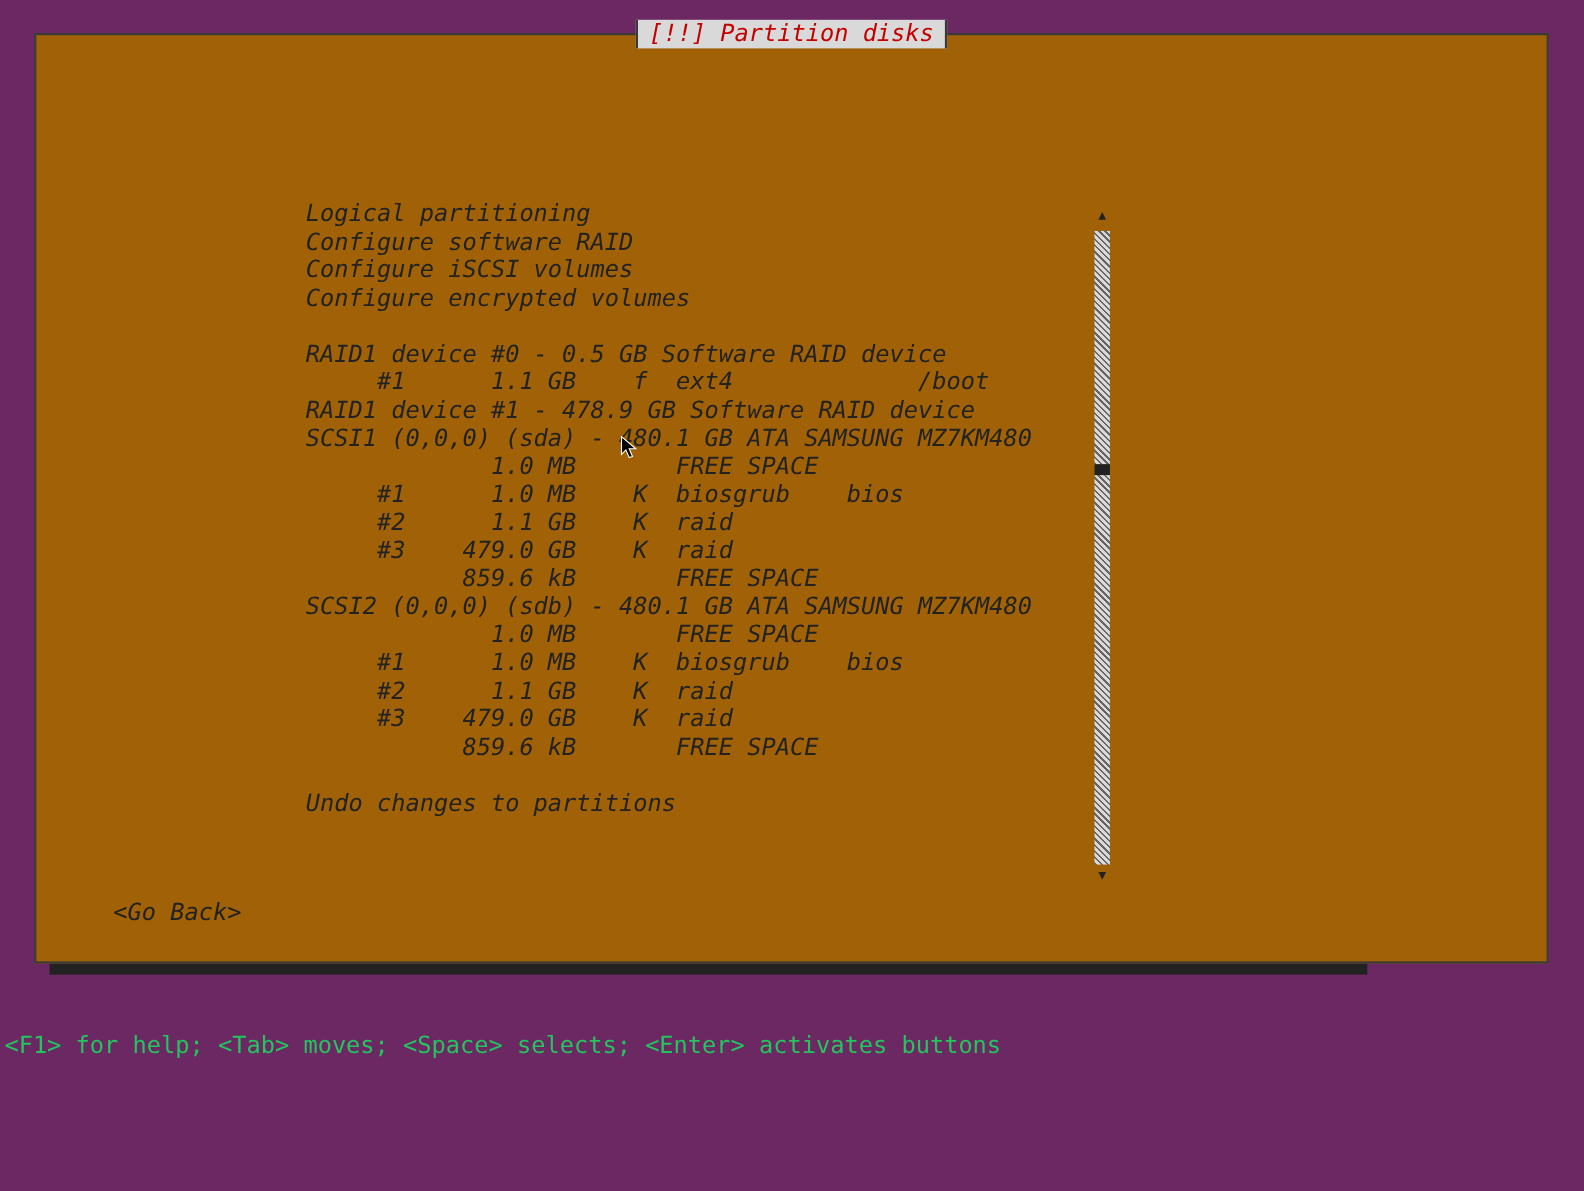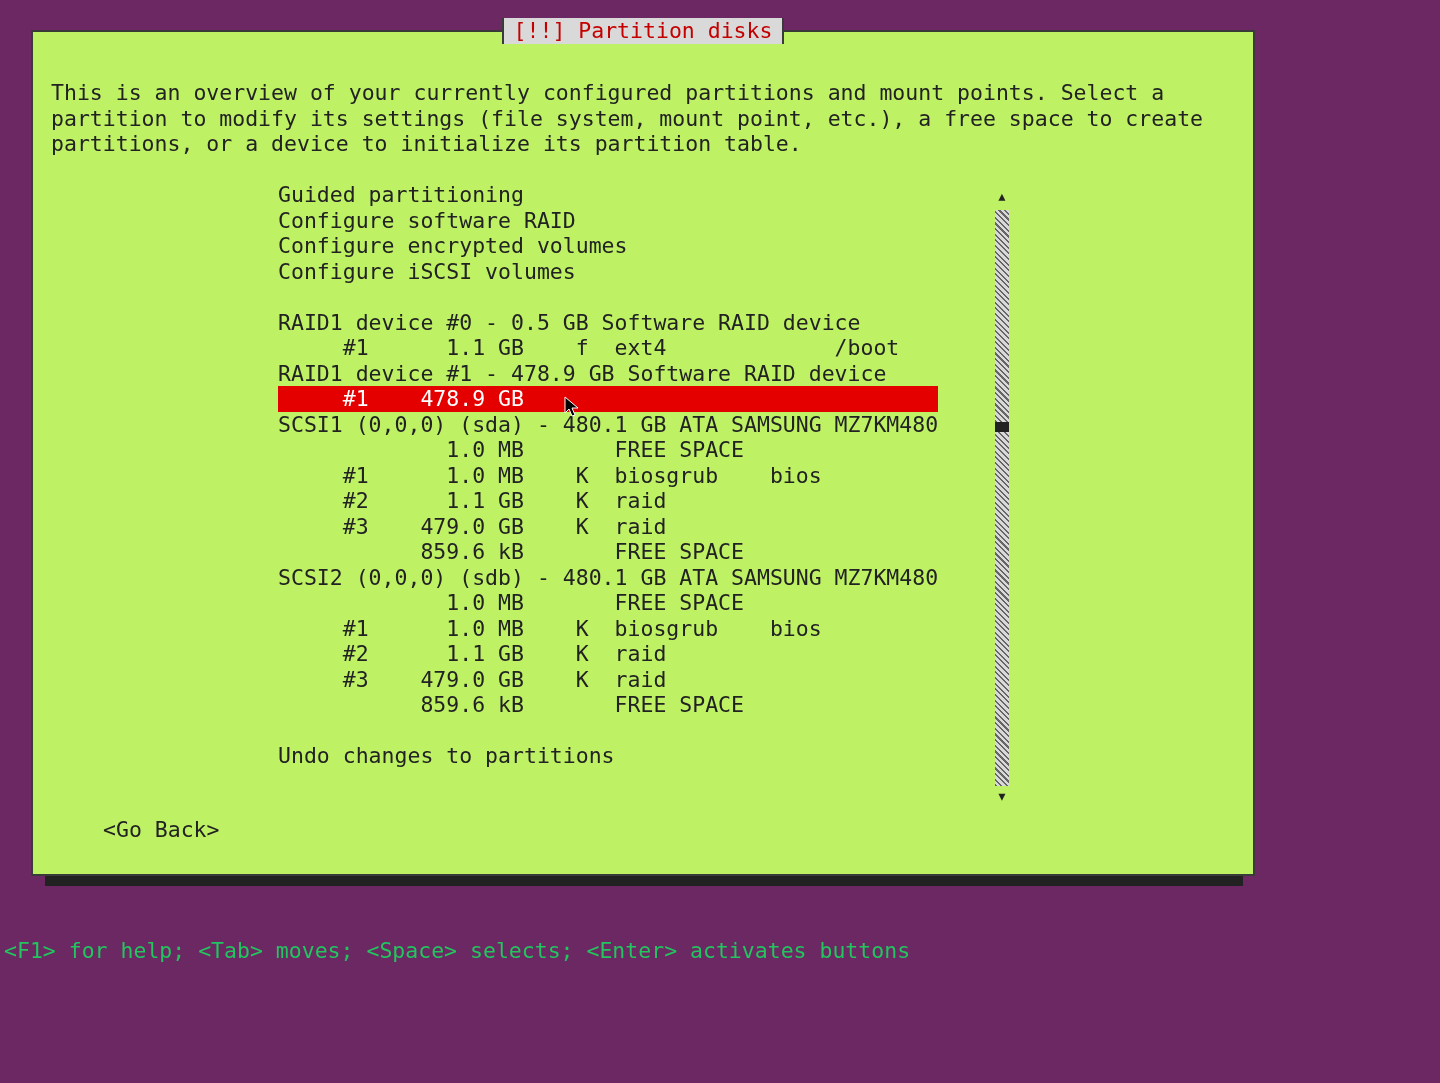--- a/index.html
+++ b/index.html
@@ -18,23 +18,24 @@
   }
   .shadow {
     position: absolute;
     left: 45px; top: 40px;
     width: 1198px; height: 846px;
     background: #222;
   }
   .dialog {
     position: absolute;
     left: 31px; top: 30px;
-    width: 1224px; height: 846px;
-    background: #bef264;
+    width: 1377px; height: 846px;
+    background: #a16207;
     border: 2.5px solid #3a3a3a;
+    font-style: italic;
   }
   .title-wrap {
     position: absolute;
     top: -14px; left: 0; width: 100%;
     text-align: center;
   }
   .title {
     display: inline-block;
     background: #d9d9d9;
     padding: 0 10px;
@@ -119,32 +120,30 @@
 <body>
 
 <div class="shadow"></div>
 
 <div class="dialog">
 
   <div class="title-wrap">
     <span class="title">[!!] Partition disks</span>
   </div>
 
-  <div class="intro">This is an overview of your currently configured partitions and mount points. Select a partition to modify its settings (file system, mount point, etc.), a free space to create partitions, or a device to initialize its partition table.</div>
 
   <div class="list-area" id="list-area">
-      <div class="row">Guided partitioning</div>
+      <div class="row">Logical partitioning</div>
       <div class="row">Configure software RAID</div>
+      <div class="row">Configure iSCSI volumes</div>
       <div class="row">Configure encrypted volumes</div>
-      <div class="row">Configure iSCSI volumes</div>
       <div class="row">&nbsp;</div>
       <div class="row">RAID1 device #0 - 0.5 GB Software RAID device</div>
       <div class="row">     #1      1.1 GB    f  ext4             /boot</div>
       <div class="row">RAID1 device #1 - 478.9 GB Software RAID device</div>
-      <div class="row selected">     #1    478.9 GB</div>
       <div class="row">SCSI1 (0,0,0) (sda) - 480.1 GB ATA SAMSUNG MZ7KM480</div>
       <div class="row">             1.0 MB       FREE SPACE</div>
       <div class="row">     #1      1.0 MB    K  biosgrub    bios</div>
       <div class="row">     #2      1.1 GB    K  raid</div>
       <div class="row">     #3    479.0 GB    K  raid</div>
       <div class="row">           859.6 kB       FREE SPACE</div>
       <div class="row">SCSI2 (0,0,0) (sdb) - 480.1 GB ATA SAMSUNG MZ7KM480</div>
       <div class="row">             1.0 MB       FREE SPACE</div>
       <div class="row">     #1      1.0 MB    K  biosgrub    bios</div>
       <div class="row">     #2      1.1 GB    K  raid</div>

